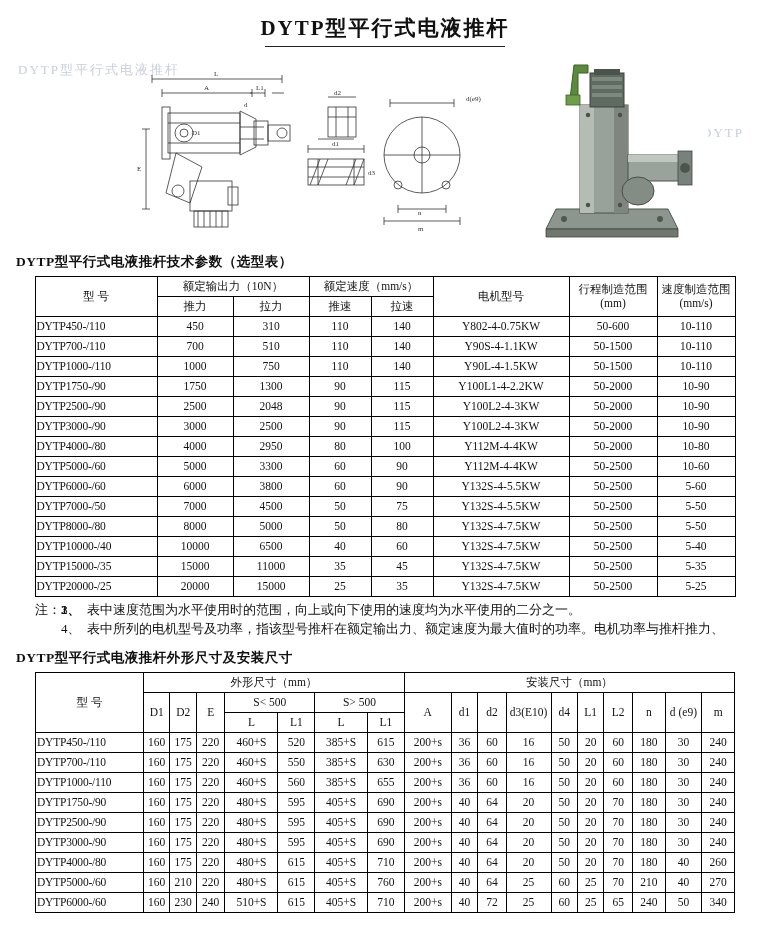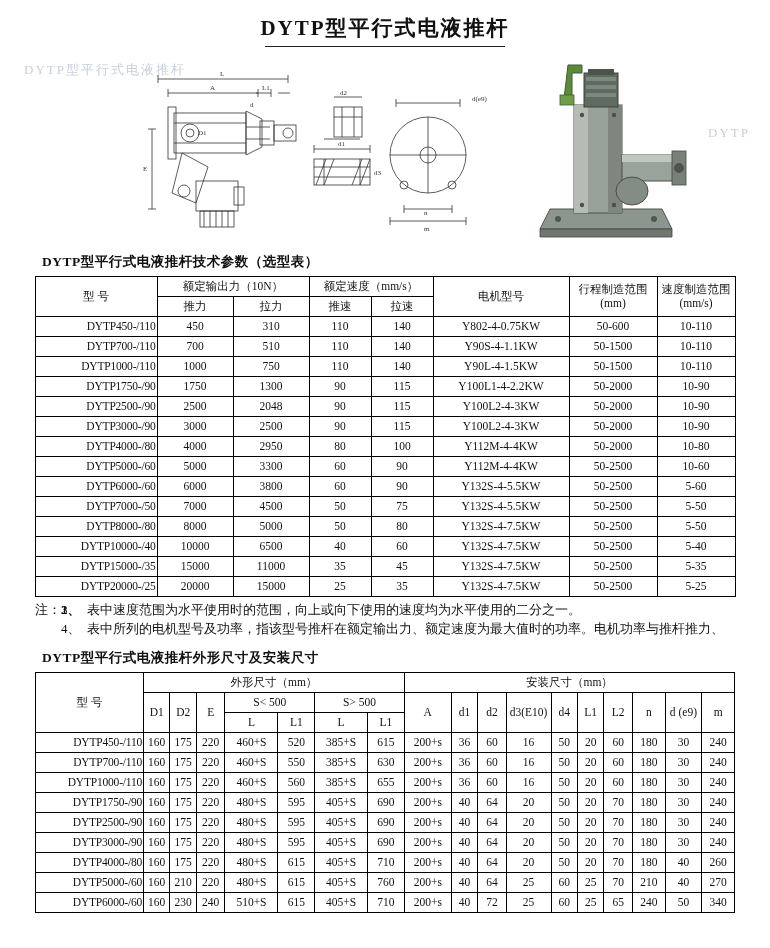--- a/index.html
+++ b/index.html
@@ -13,21 +13,21 @@
     font-family: "Liberation Serif", "DejaVu Serif", serif;
     color: #111;
     position: relative;
     overflow: hidden;
   }
   .page {
     position: relative;
     width: 770px;
     height: 948px;
     box-sizing: border-box;
-    padding: 0 18px;
+    padding: 0 12px;
   }
   .doc-title {
     text-align: center;
     font-size: 21px;
     font-weight: bold;
     letter-spacing: 2px;
     padding-top: 14px;
     padding-bottom: 6px;
     font-family: "Liberation Serif", "DejaVu Serif", serif;
     position: relative;
@@ -66,21 +66,21 @@
     right: 50px;
     top: 4px;
     width: 190px;
     height: 186px;
   }
 
   
   .section-heading {
     font-size: 13.5px;
     font-weight: bold;
-    margin: 6px 0 5px 24px;
+    margin: 6px 0 5px 4px;
     letter-spacing: .5px;
   }
 
   
   table.spec {
     border-collapse: collapse;
     width: 700px;
     margin: 0 auto;
     table-layout: fixed;
   }
@@ -92,21 +92,21 @@
     height: 17px;
     line-height: 1.15;
     font-family: "Liberation Serif", "DejaVu Serif", serif;
     white-space: nowrap;
     overflow: hidden;
   }
   table.spec th {
     font-weight: normal;
   }
   table.spec td.model {
-    text-align: right;
+    text-align: left;
     letter-spacing: -0.2px;
   }
   .outer-border {
     border: 1.6px solid #000;
   }
 
   
   .notes {
     width: 700px;
     margin: 4px auto 2px auto;

